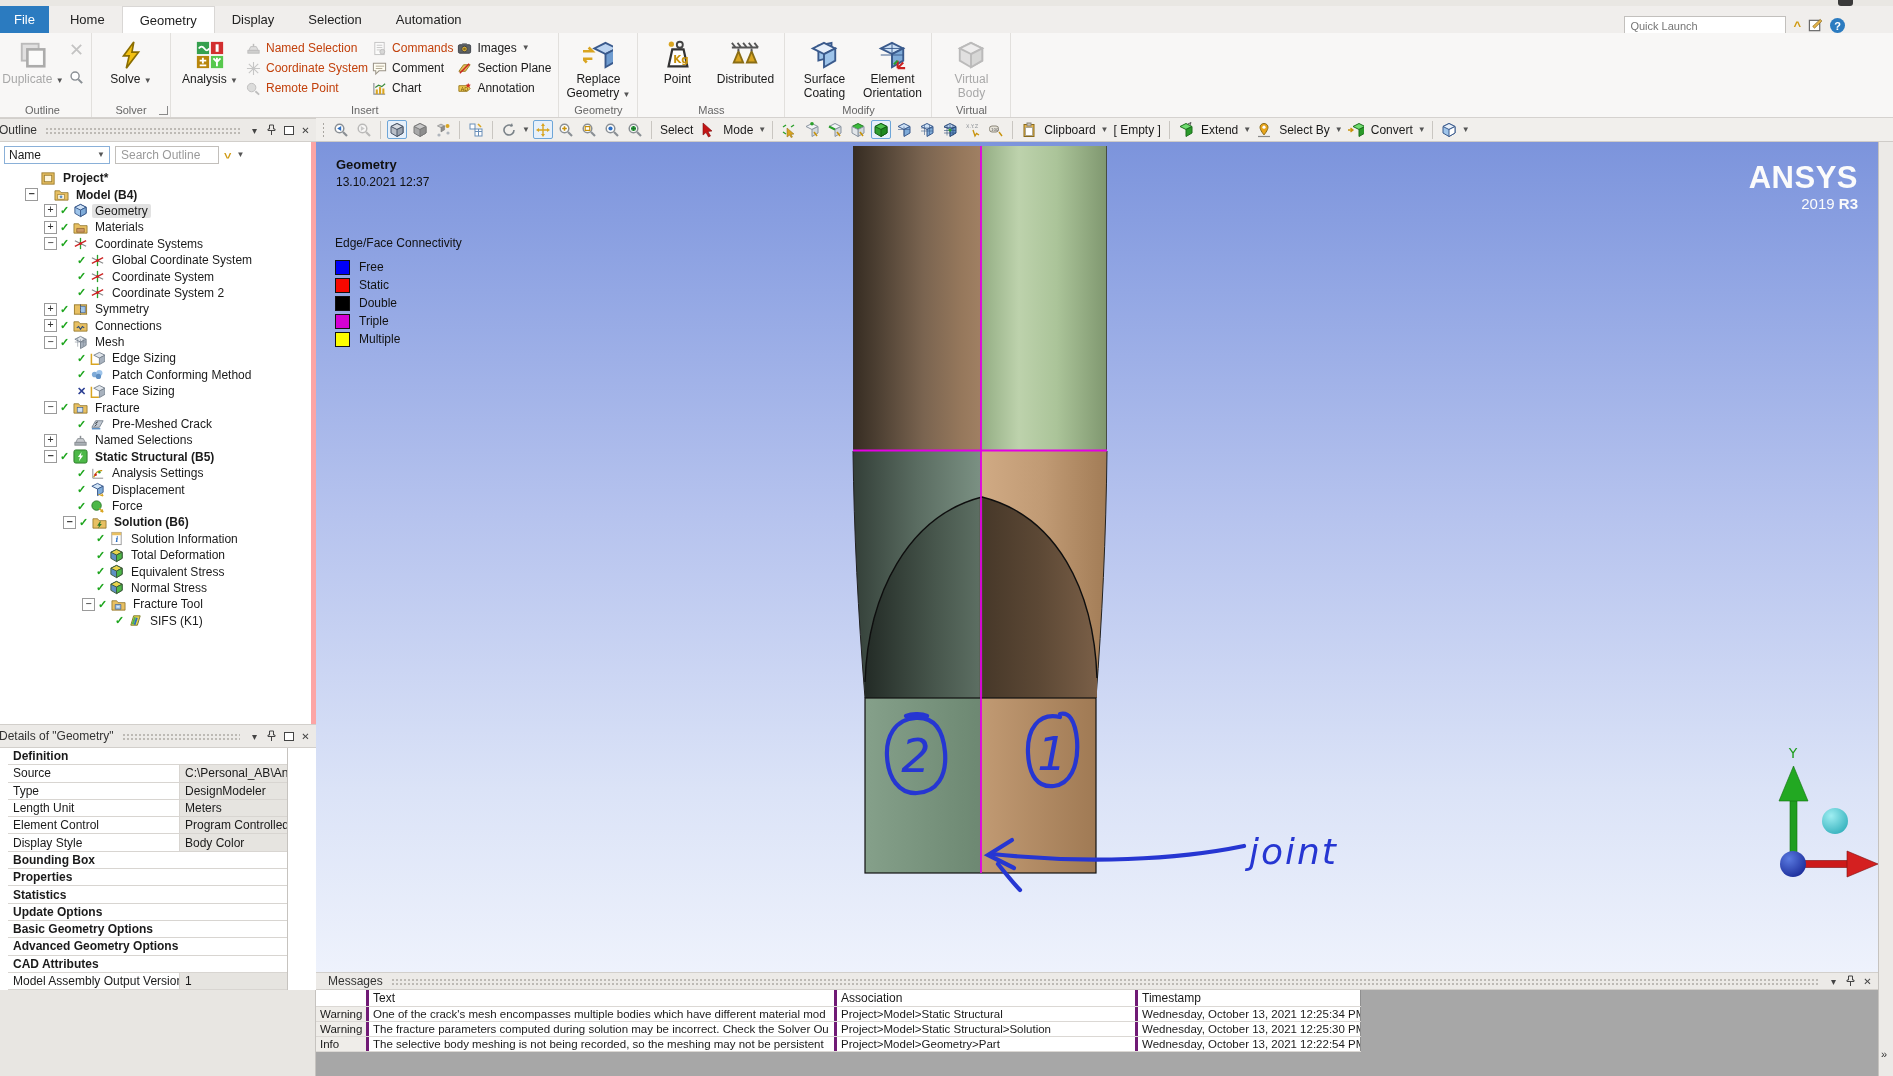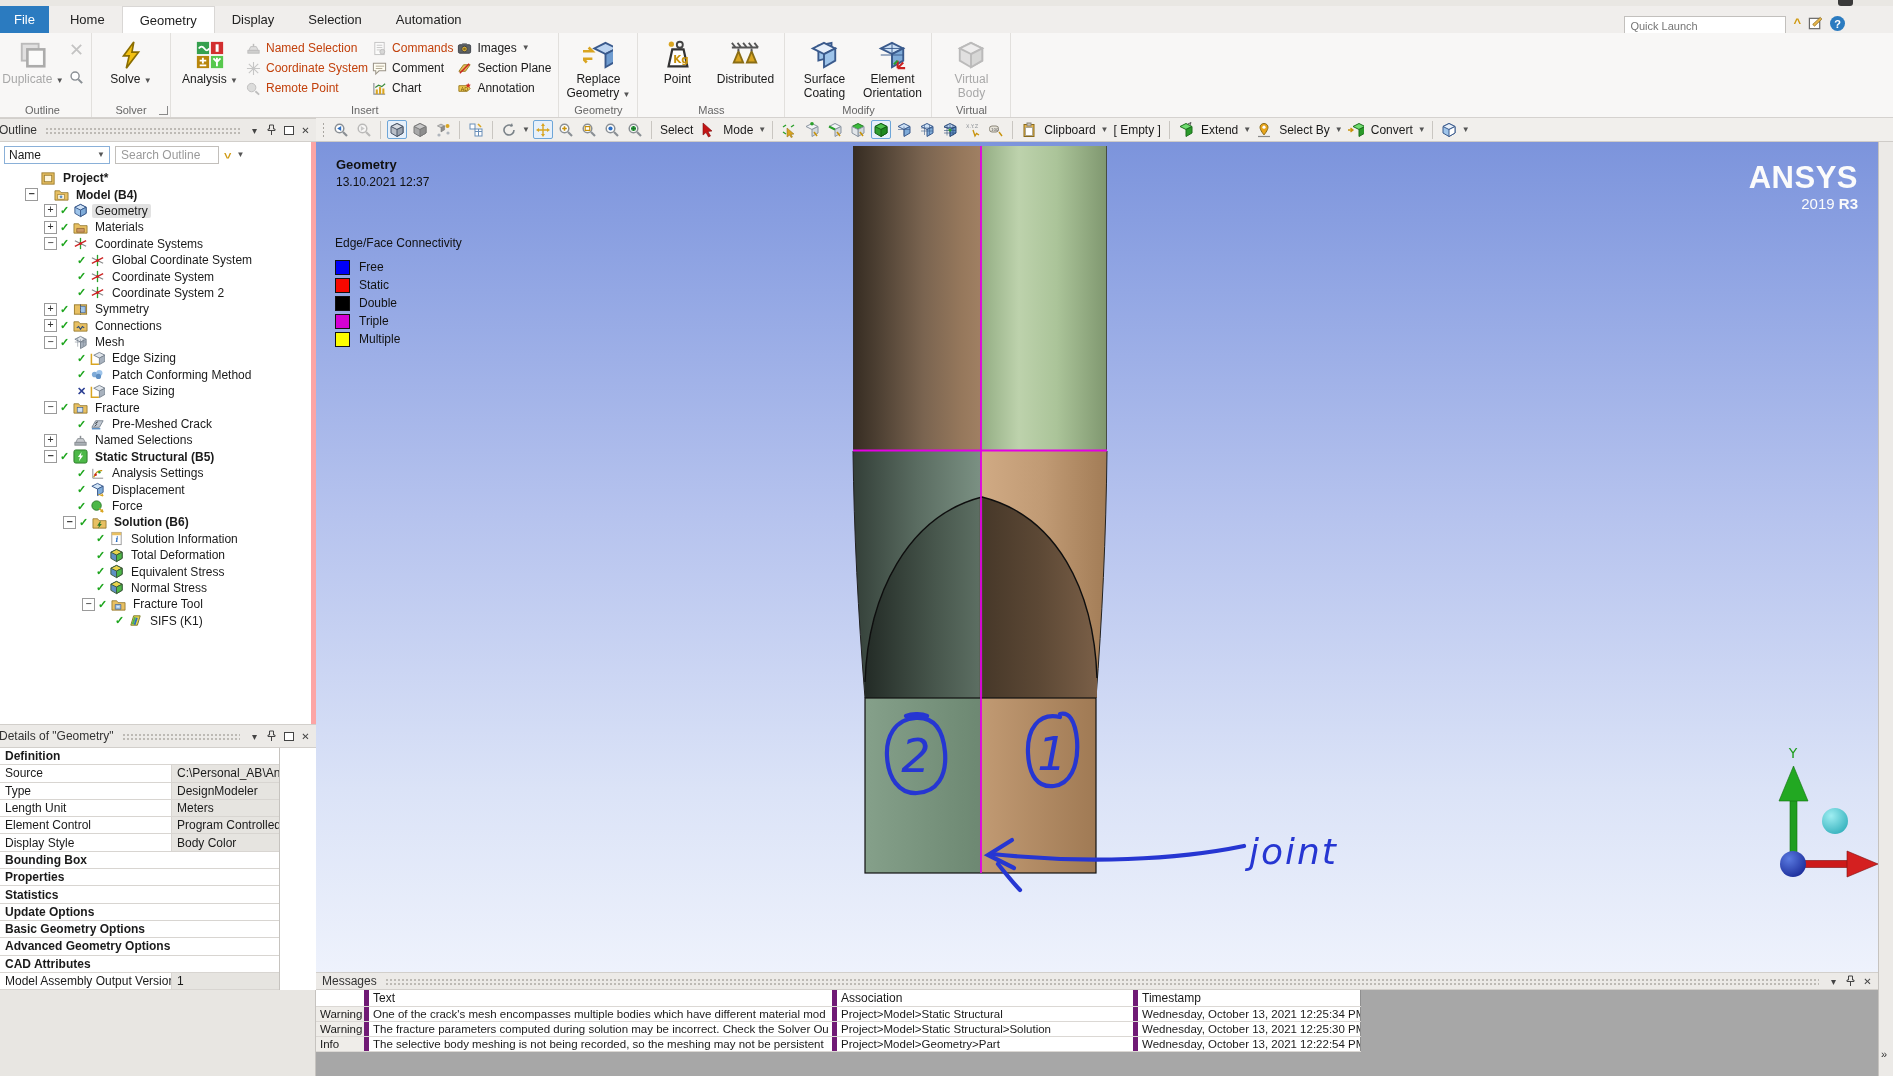--- a/index.html
+++ b/index.html
@@ -10,21 +10,21 @@
   .ic svg{width:100%;height:100%}
 
   
   #titlebar{position:absolute;left:0;top:0;width:100%;height:6px;background:#e9e7e3}
   #tb-frag{position:absolute;left:1838px;top:0;width:15px;height:6px;background:#3a3a3a;border-radius:0 0 3px 3px}
   #tabbar{position:absolute;left:0;top:6px;width:100%;height:27px;background:#f0eeec;display:flex;align-items:stretch}
   #tabs{display:flex;align-items:stretch}
   .tab{display:flex;align-items:center;padding:0 17px;font-size:13px;color:#222}
   .tab.file{background:#2b7bc0;color:#fff;margin-right:4px;padding:0 14px}
   .tab.active{background:#fff;border:1px solid #d9d7d5;border-bottom:none}
-  #quick-launch{position:absolute;right:48px;top:10px;display:flex;align-items:flex-start;gap:7px}
+  #quick-launch{position:absolute;right:48px;top:10px;display:flex;align-items:center;gap:7px}
   #quick-launch input{width:150px;height:17px;border:1px solid #c2c0bd;font:11px "Liberation Sans",sans-serif;
        padding:0 5px;color:#555;outline:none}
   .ql-chev{color:#d09a12;font-weight:bold;font-size:13px;line-height:1}
   .ql-help{width:15px;height:15px;border-radius:50%;background:#2b7bc0;color:#fff;font-size:11px;font-weight:bold;
        display:flex;align-items:center;justify-content:center}
 
   
   #ribbon{position:absolute;left:0;top:33px;width:100%;height:85px;background:#f8f7f6;
        border-bottom:1px solid #d5d2cf;display:flex;box-sizing:border-box}
   .rgroup{position:relative;display:flex;align-items:flex-start;gap:4px;padding:3px 7px 15px 7px;
@@ -75,21 +75,21 @@
   .texp-sp{width:14px;flex:none}
   .tcheck{width:13px;font-size:11px;font-weight:bold;color:#1ea51e;flex:none}
   .tcheck.x{color:#2c3f93}
   .tic{width:15px;height:15px;margin-right:4px;flex:none}
   .tlab{padding:0 3px}
   .titem.sel .tlab{background:#e2e2e2;border-radius:2px}
   .titem.b{font-weight:bold}
 
   
   #details-header{position:absolute;left:0;top:724px;width:316px;height:24px}
-  #details-body{position:absolute;left:0;top:748px;width:280px;height:242px;background:#fff;
+  #details-body{position:absolute;left:8px;top:748px;width:280px;height:242px;background:#fff;
        border-right:1px solid #c6c3bf;box-sizing:border-box;overflow:hidden}
   .drow{display:flex;height:17.3px;border-bottom:1px solid #d8d5d1;align-items:stretch;box-sizing:border-box}
   .drow .dl{width:171px;padding:0 5px;display:flex;align-items:center;overflow:hidden;white-space:nowrap;box-sizing:border-box}
   .drow .dv{flex:1;background:#e6e4e0;border-left:1px solid #d8d5d1;padding:0 5px;display:flex;align-items:center;
        overflow:hidden;white-space:nowrap}
   .drow.sec{font-weight:bold}
   #left-rest{position:absolute;left:0;top:990px;width:316px;height:86px;background:#e8e6e2;border-right:1px solid #c6c3bf;box-sizing:border-box}
 
   
   #viewport{position:absolute;left:316px;top:142px;width:1562px;height:830px;overflow:hidden;
@@ -110,21 +110,21 @@
   #right-strip{position:absolute;left:1878px;top:142px;width:15px;height:934px;background:#eceae7;
        border-left:1px solid #c6c3bf;box-sizing:border-box}
   #right-strip .expand{position:absolute;bottom:16px;left:2px;font-size:11px;color:#333}
 
   
   #messages{position:absolute;left:316px;top:972px;width:1562px;height:104px;background:#a7a7a7;box-sizing:border-box}
   #messages .phead{height:18px}
   #mtable{position:absolute;left:0;top:18px;width:1045px;background:#fff}
   .mrow{display:flex;height:15px;font-size:11.5px;background:#fff;border-bottom:1px solid #dbd8d4;box-sizing:border-box}
   .mrow.h{height:17px;font-size:12px}
-  .mc{padding:0 4px;overflow:hidden;white-space:nowrap;border-right:5px solid #701a75;display:flex;align-items:center;box-sizing:border-box}
+  .mc{padding:0 4px;overflow:hidden;white-space:nowrap;border-right:3px solid #701a75;display:flex;align-items:center;box-sizing:border-box}
   .mc.sev{width:53px;background:#efede9}
   .mrow.h .mc.sev{background:#fff}
   .mc.txt{width:468px}
   .mc.asc{width:301px}
   .mc.tms{width:223px;border-right:1px solid #8f8f8f}
 </style>
 </head>
 <body>
 
 <div id="titlebar">
@@ -1190,21 +1190,21 @@
     <div class="l2"><span>2019 </span><b>R3</b></div>
   </div>
 </div>
 
 <div id="right-strip">
   <span class="expand">»</span>
 </div>
 
 <div id="messages">
   <div class="phead">
-    <span class="ptitle" style="margin-left:2px">Messages</span>
+    <span class="ptitle" style="margin-left:8px">Messages</span>
     <span class="pdots"></span>
     <span class="pbtn">▾</span>
     <span class="pbtn">
         <svg width="9" height="12" viewBox="0 0 9 12">
           <path d="M2.5 1 h4 v4 h1.5 v1.5 h-7 V5 h1.5 Z M4.5 6.5 v4.5" stroke="#444" fill="none" stroke-width="1"></path>
         </svg>
       </span>
     <span class="pbtn">✕</span>
   </div>
   <div id="mtable">

